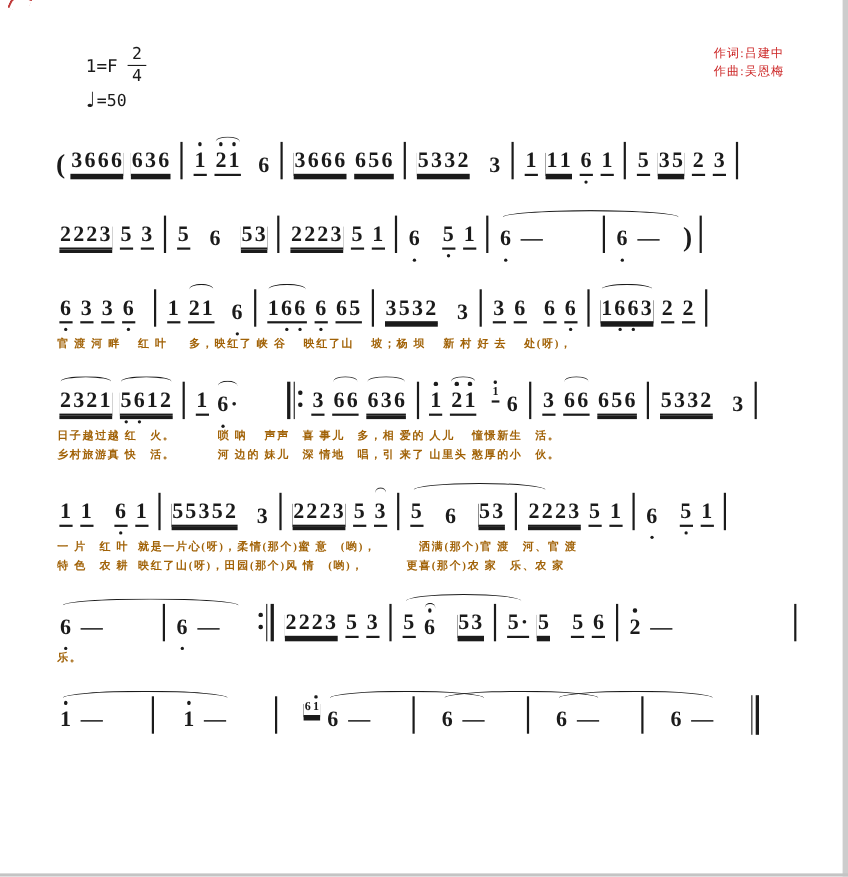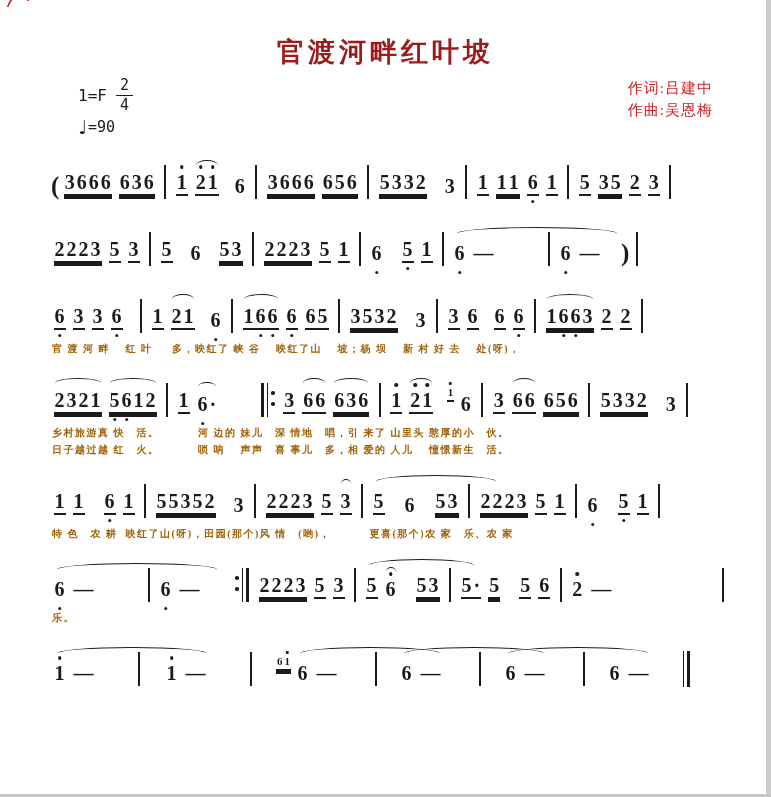--- a/index.html
+++ b/index.html
@@ -17,21 +17,21 @@
   .header{padding-top:34px;}
   .title{text-align:center;font-size:27px;font-weight:bold;letter-spacing:4px;}
   .meta{display:flex;justify-content:space-between;align-items:flex-start;padding:8px 58px 0 78px;}
   .keyblock{font-size:16px;font-family:"DejaVu Sans Mono","Liberation Mono",monospace;}
   .keyline{display:flex;align-items:center;gap:9px;}
   .frac{display:inline-block;text-align:center;line-height:1;font-size:15px;}
   .frac .num{display:block;border-bottom:1.5px solid #1b1b1b;padding:0 4px 2px;}
   .frac .den{display:block;padding-top:2px;}
   .tempo{margin-top:3px;font-size:15px;display:flex;align-items:center;}
   .tempo .glyph{font-size:19px;margin-right:1px;font-family:"DejaVu Sans",sans-serif;}
-  .credits{font-size:15px;line-height:1.45;letter-spacing:1px;}
+  .credits{font-size:11px;line-height:1.45;letter-spacing:1px;}
   
   #score{padding:14px 24px 0 50px;}
   .system{margin-bottom:13px;}
   .music{display:flex;align-items:flex-end;height:54px;font-weight:bold;font-size:20px;}
   .grp{position:relative;display:inline-flex;margin:0 3.5px 10px;line-height:1;white-space:nowrap;}
   .grp.u1{border-bottom:2px solid #1b1b1b;padding-bottom:2px;}
   .grp.u2{border-bottom:2px solid #1b1b1b;padding-bottom:2px;box-shadow:0 3px 0 0 #1b1b1b;}
   .ch{position:relative;display:inline-block;padding:0 1px;}
   .ch.hi::before{content:"";position:absolute;top:-7px;left:50%;transform:translateX(-50%);
     width:3.5px;height:3.5px;border-radius:50%;background:currentColor;}
@@ -57,33 +57,32 @@
     margin:0 2px 6px 8px;flex:none;}
   .sp{flex:none;display:inline-block;}
   .lyr{font-size:10px;line-height:1.7;margin-left:2px;white-space:pre;letter-spacing:1.5px;color:#a16207;font-weight:bold;}
 </style>
 </head>
 <body>
 
 <div class="corner-mark"></div>
 
 <div class="header">
-  <div class="title" style="color: rgb(156, 27, 27);">官渡河畔红叶坡</div>
   <div class="meta">
     <div class="keyblock">
       <div class="keyline">
         <span>1=F</span>
         <span class="frac">
           <span class="num">2</span>
           <span class="den">4</span>
         </span>
       </div>
       <div class="tempo">
         <span class="glyph">♩</span>
-        <span>=90</span>
+        <span>=50</span>
       </div>
     </div>
     <div class="credits" style="color: rgb(204, 36, 36);">
       <div>作词:吕建中</div>
       <div>作曲:吴恩梅</div>
     </div>
   </div>
 </div>
 
 <div id="score" style="color: rgb(27, 27, 27);">
@@ -391,22 +390,22 @@
           <span class="ch">3</span>
           <span class="ch">3</span>
           <span class="ch">2</span>
         </span>
         <span class="sp" style="width: 10px;"></span>
         <span class="grp">
           <span class="ch">3</span>
         </span>
         <span class="bar"></span>
       </div>
+      <div class="lyr">日子越过越 红　火。　　　 唢 呐　 声声　喜 事儿　多，相 爱的 人儿　 憧憬新生　活。</div>
       <div class="lyr">乡村旅游真 快　活。　　　 河 边的 妹儿　深 情地　唱，引 来了 山里头 憨厚的小　伙。</div>
-      <div class="lyr">日子越过越 红　火。　　　 唢 呐　 声声　喜 事儿　多，相 爱的 人儿　 憧憬新生　活。</div>
     </div>
     <div class="system">
       <div class="music">
         <span class="grp u1">
           <span class="ch">1</span>
         </span>
         <span class="grp u1">
           <span class="ch">1</span>
         </span>
         <span class="sp" style="width: 12px;"></span>
@@ -474,20 +473,21 @@
         </span>
         <span class="sp" style="width: 12px;"></span>
         <span class="grp u1">
           <span class="ch lo">5</span>
         </span>
         <span class="grp u1">
           <span class="ch">1</span>
         </span>
         <span class="bar"></span>
       </div>
+      <div class="lyr">一 片　红 叶  就是一片心(呀)，柔情(那个)蜜 意　(哟)，　　　 洒满(那个)官 渡　河、官 渡</div>
       <div class="lyr">特 色　农 耕  映红了山(呀)，田园(那个)风 情　(哟)，　　　 更喜(那个)农 家　乐、农 家</div>
     </div>
     <div class="system">
       <div class="music">
         <span class="grp">
           <span class="ch lo">6</span>
           <span class="tiearc" style="width: 160px;"></span>
         </span>
         <span class="grp">
           <span class="ch">—</span>

